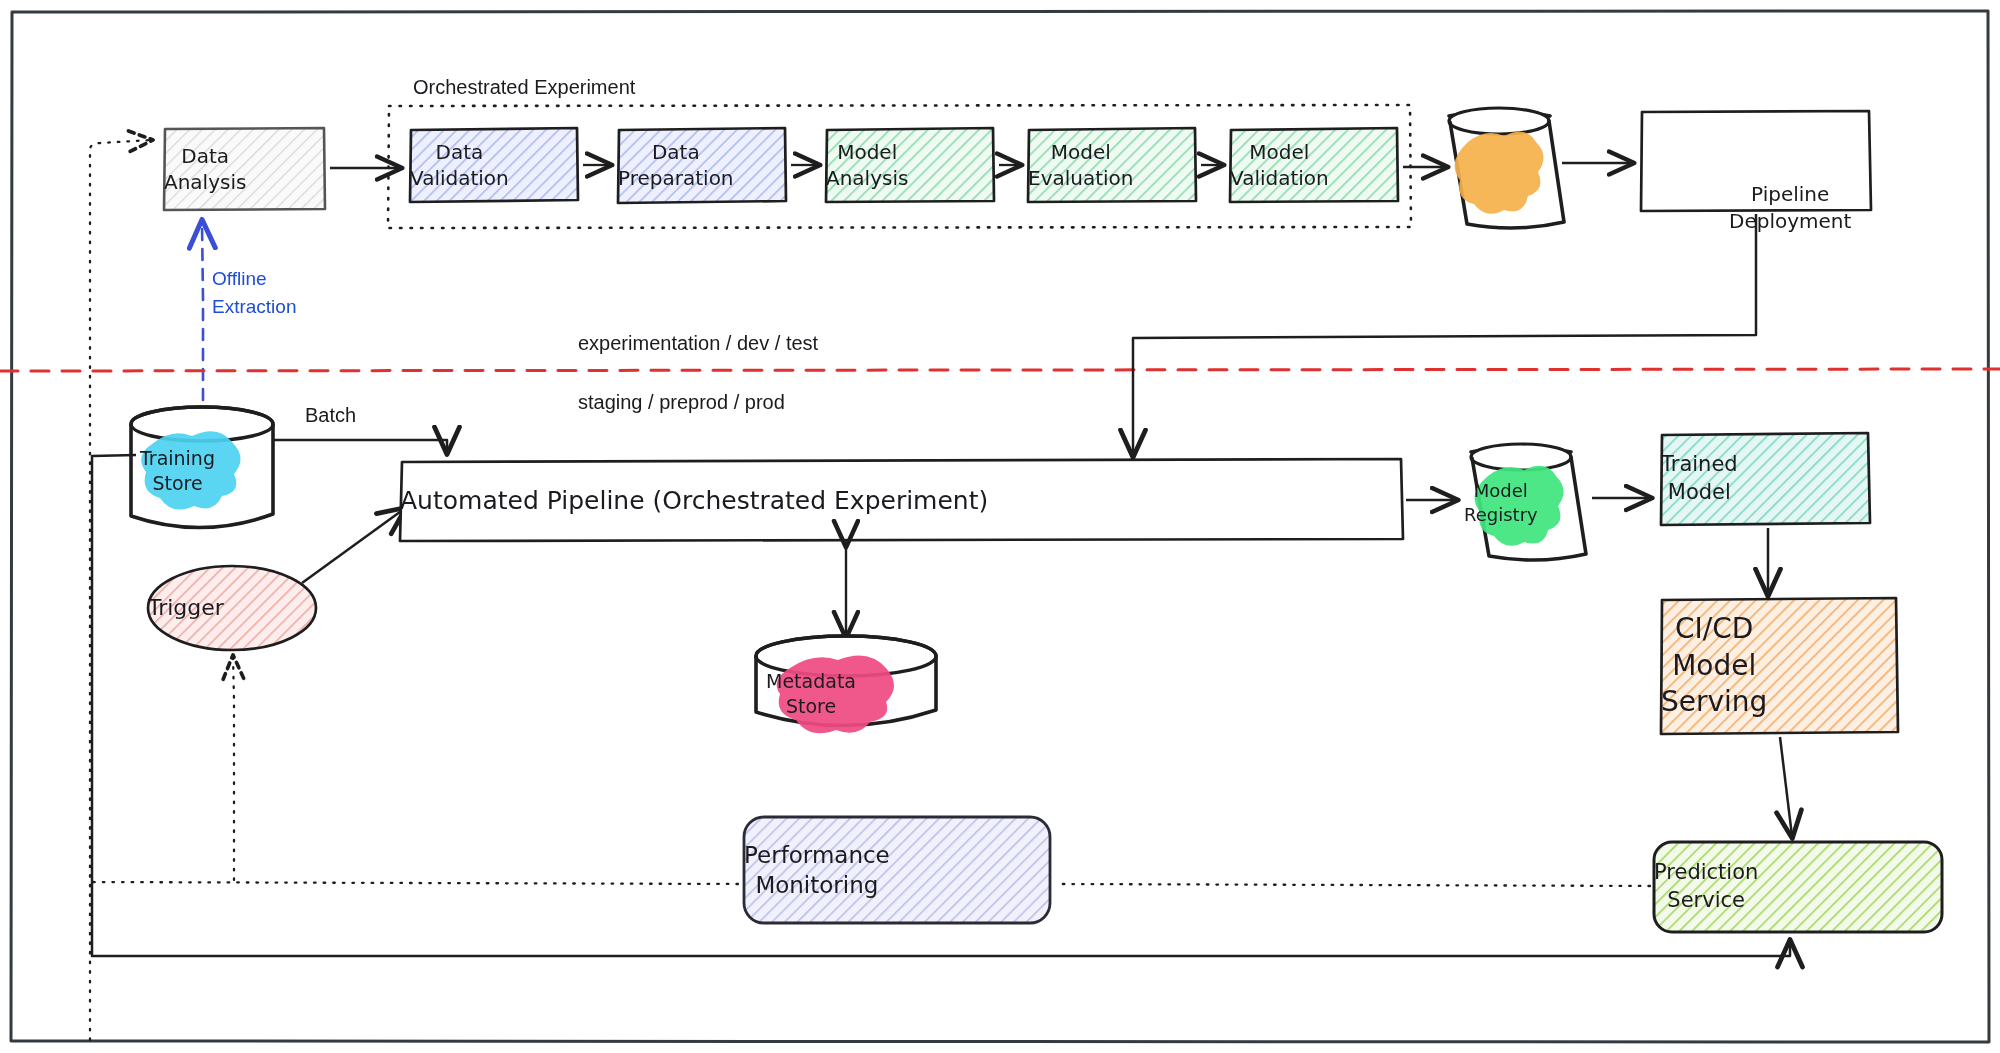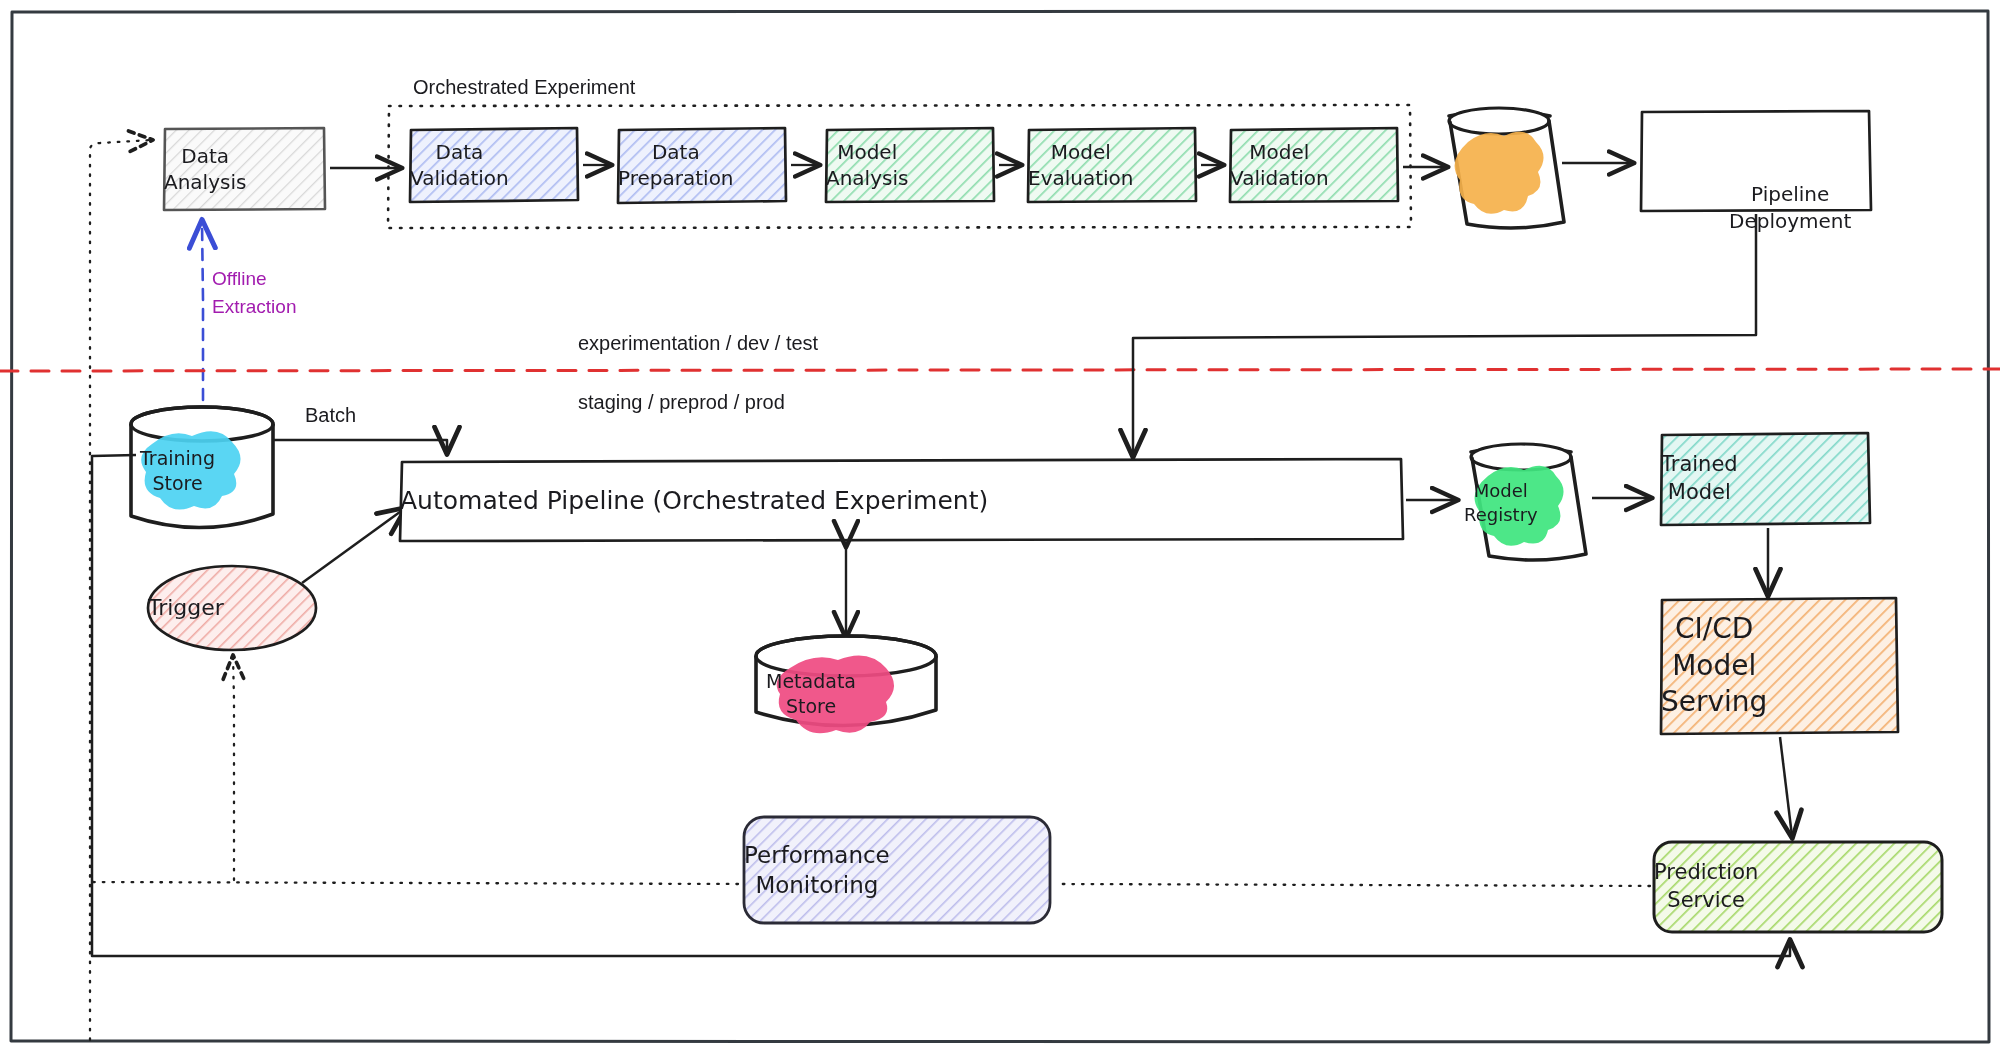--- a/index.html
+++ b/index.html
@@ -5,21 +5,21 @@
   html,body{margin:0;padding:0;background:#ffffff;}
   body{width:2000px;height:1053px;position:relative;overflow:hidden;
        font-family:"DejaVu Sans","Liberation Sans",sans-serif;}
   #stage{position:absolute;left:0;top:0;width:2000px;height:1053px;}
   svg.layer{position:absolute;left:0;top:0;width:2000px;height:1053px;overflow:visible;}
   .nodeText{position:absolute;display:flex;align-items:center;
             text-align:center;line-height:1.32;color:#1b1b1f;pointer-events:none;
             font-family:"DejaVu Sans","Liberation Sans",sans-serif;}
   .lbl{position:absolute;color:#1b1b1f;white-space:nowrap;
        font-family:Liberation Sans, sans-serif;}
-  .lbl.blue{color:#a21caf;}
+  .lbl.blue{color:#1d4ed8;}
   .hit{position:absolute;cursor:pointer;}
 </style>
 </head>
 <body>
 
 <div id="stage">
 
 <svg class="layer" viewBox="0 0 2000 1053">
   <defs>
     <pattern id="hatchBlue" width="9" height="9" patternTransform="rotate(45)" patternUnits="userSpaceOnUse">

